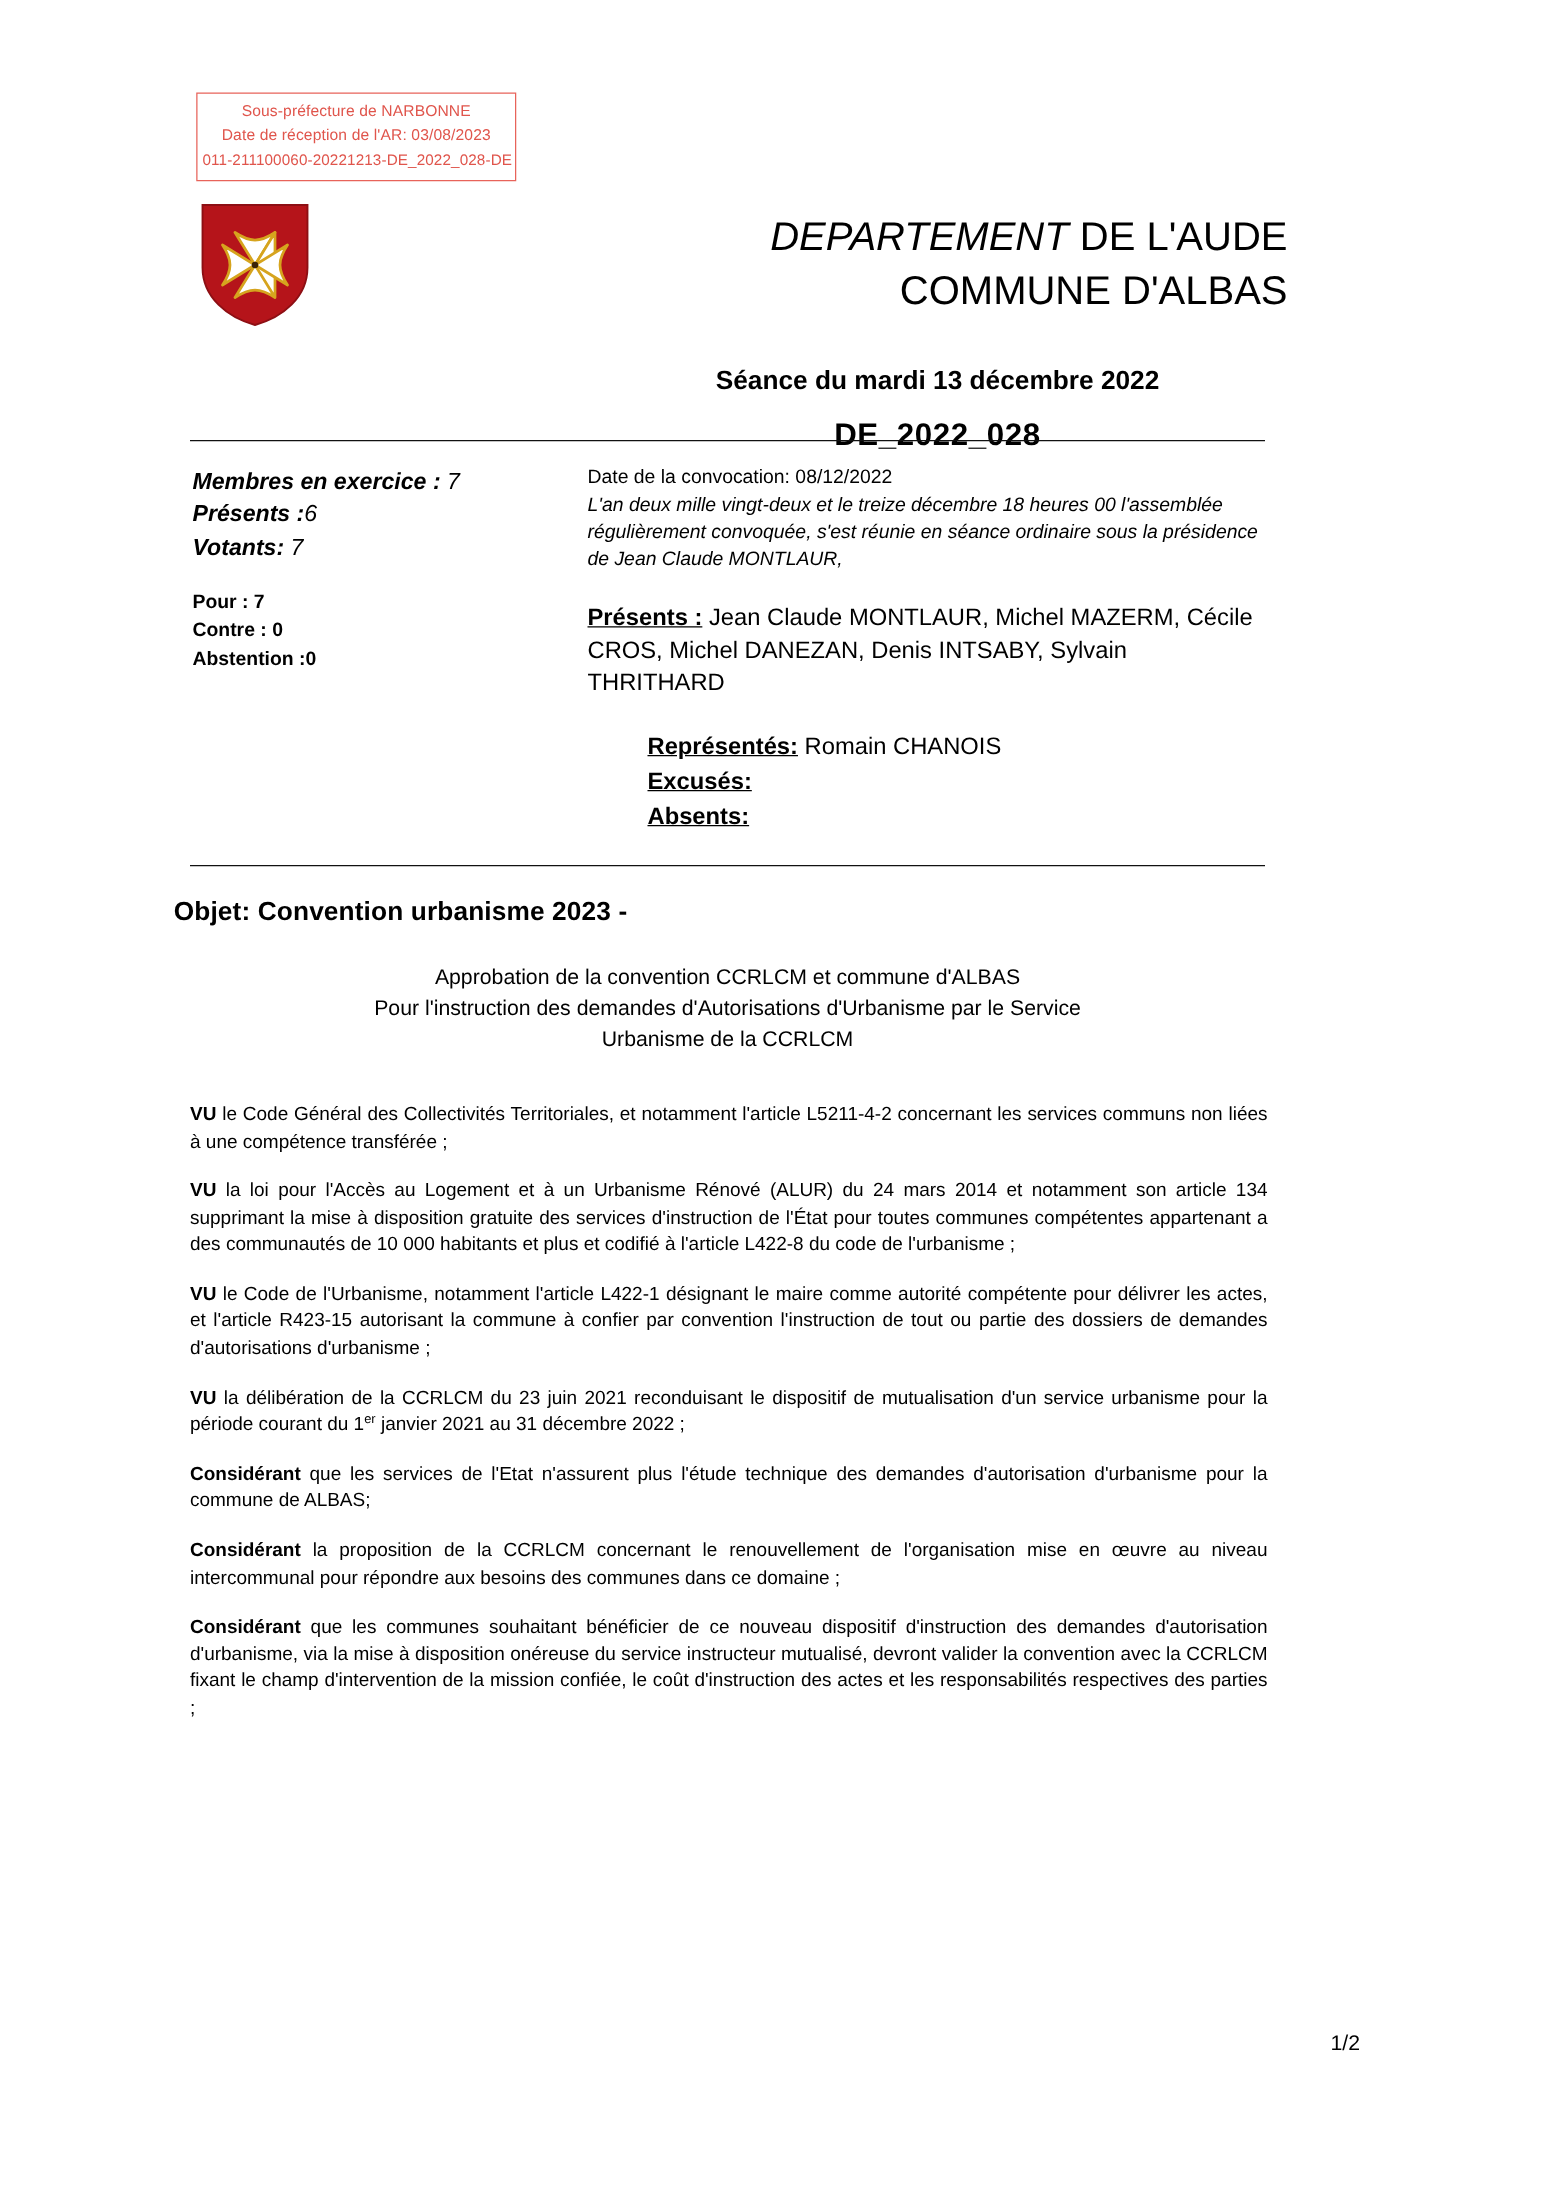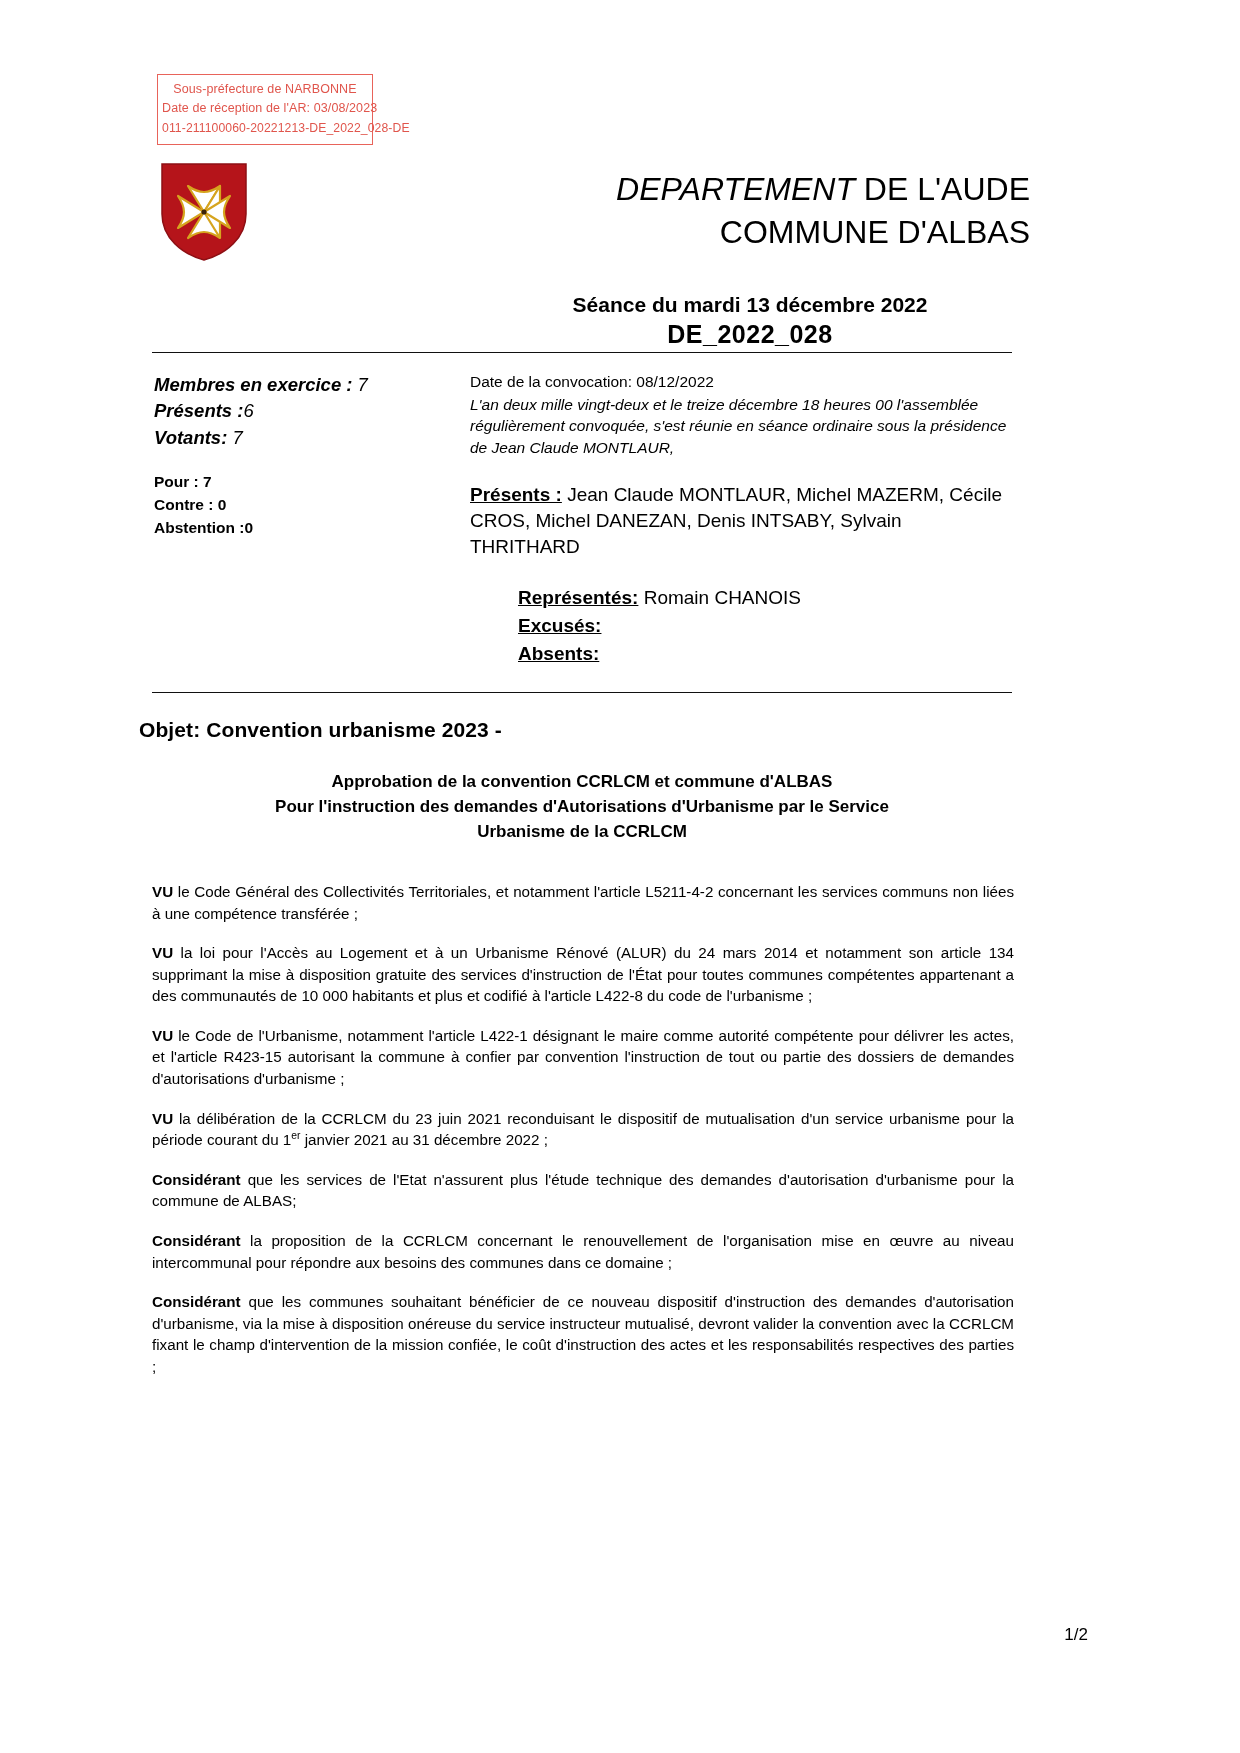--- a/index.html
+++ b/index.html
@@ -20,21 +20,21 @@
     width: 1240px;
     height: 1753px;
     padding: 0;
   }
 
   
   .ar-stamp {
     position: absolute;
     left: 157px;
     top: 74px;
-    width: 216px;
+    width: 256px;
     border: 1.5px solid #e8635a;
     padding: 5px 4px 6px 4px;
     text-align: center;
     color: #e0554c;
     font-size: 12.5px;
     line-height: 1.55;
     letter-spacing: 0.1px;
     font-family: "Liberation Sans", sans-serif;
   }
   .ar-stamp div { white-space: nowrap; }
@@ -69,21 +69,21 @@
     text-align: center;
   }
   .seance-line {
     font-size: 21px;
     font-weight: bold;
     line-height: 1.25;
   }
   .de-number {
     font-size: 25px;
     font-weight: bold;
-    margin-top: 2px;
+    margin-top: 16px;
     letter-spacing: 0.5px;
   }
 
   
   .rule {
     position: absolute;
     left: 152px;
     width: 860px;
     height: 0;
     border-top: 1.6px solid #111;
@@ -170,21 +170,21 @@
     letter-spacing: 0.1px;
   }
 
   .approbation {
     position: absolute;
     left: 152px;
     top: 770px;
     width: 860px;
     text-align: center;
     font-size: 17px;
-    font-weight: bold;
+    font-weight: normal;
     line-height: 1.47;
   }
 
   
   .body-text {
     position: absolute;
     left: 152px;
     top: 862px;
     width: 862px;
     font-size: 15.2px;

